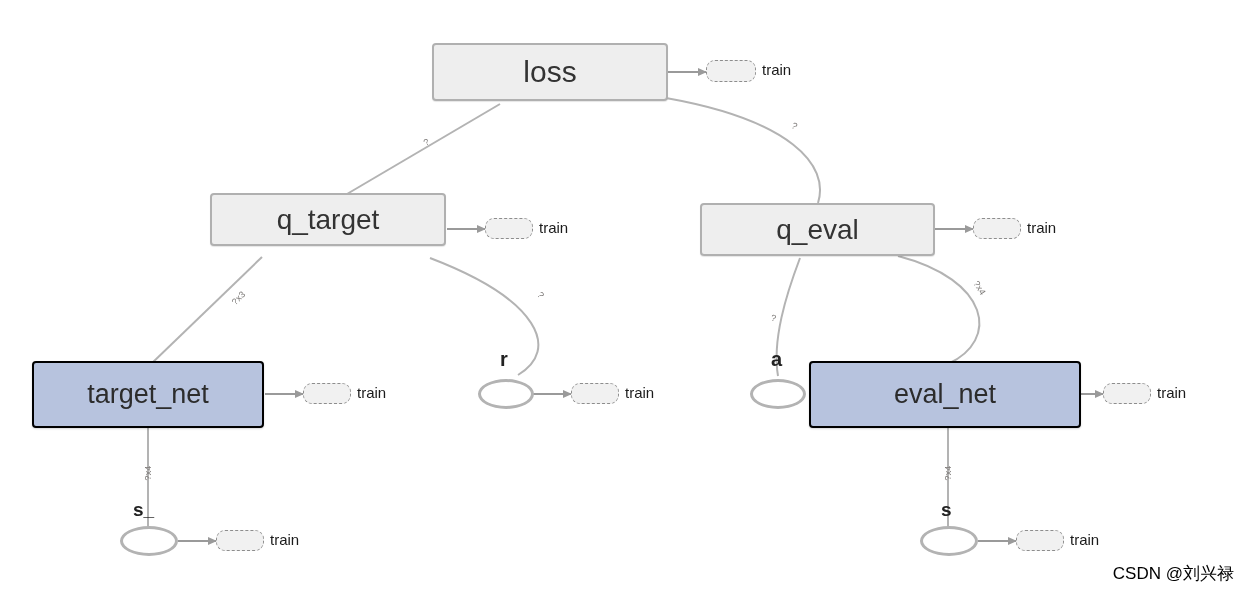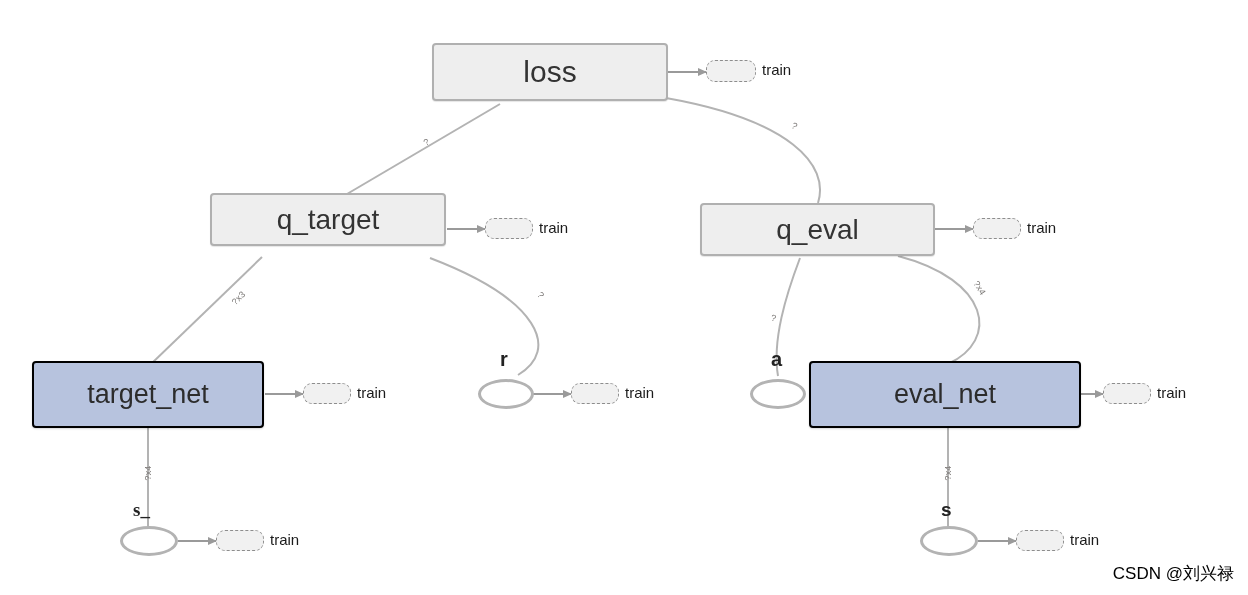--- a/index.html
+++ b/index.html
@@ -137,21 +137,21 @@
   <span class="node-label" style="font-size:27px;">eval_net</span>
 </div>
 
 <div class="ellipse" style="left:478px;top:379px;width:56px;height:30px;"></div>
 <div class="ellipse-label" style="left:500px;top:348px;font-size:20px;">r</div>
 
 <div class="ellipse" style="left:750px;top:379px;width:56px;height:30px;"></div>
 <div class="ellipse-label" style="left:771px;top:348px;font-size:20px;">a</div>
 
 <div class="ellipse" style="left:120px;top:526px;width:58px;height:30px;"></div>
-<div class="ellipse-label" style="left:133px;top:499px;font-size:19px;font-family:Liberation Serif, serif;">s_</div>
+<div class="ellipse-label" style="left:133px;top:499px;font-size:19px;">s_</div>
 
 <div class="ellipse" style="left:920px;top:526px;width:58px;height:30px;"></div>
 <div class="ellipse-label" style="left:941px;top:499px;font-size:19px;">s</div>
 
 <div class="train-box" style="left:706px;top:60px;width:50px;height:22px;"></div>
 <div class="train-label" style="left:762px;top:61px;font-size:15px;">train</div>
 
 <div class="train-box" style="left:485px;top:218px;width:48px;height:21px;"></div>
 <div class="train-label" style="left:539px;top:219px;font-size:15px;">train</div>
 

